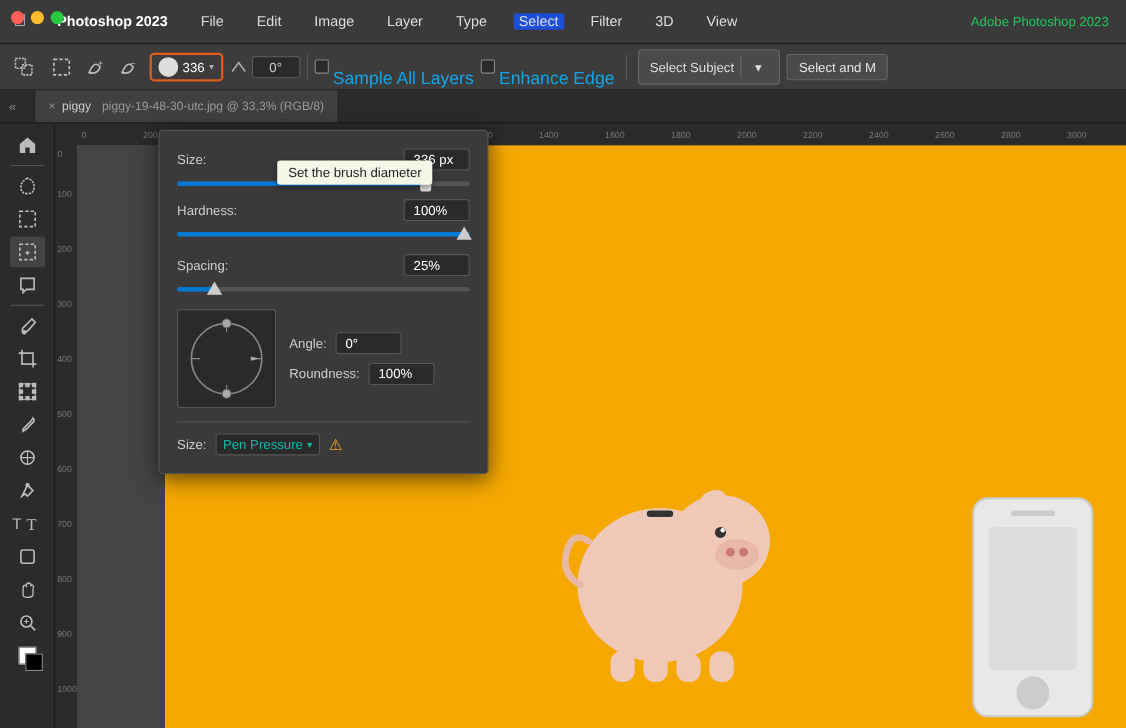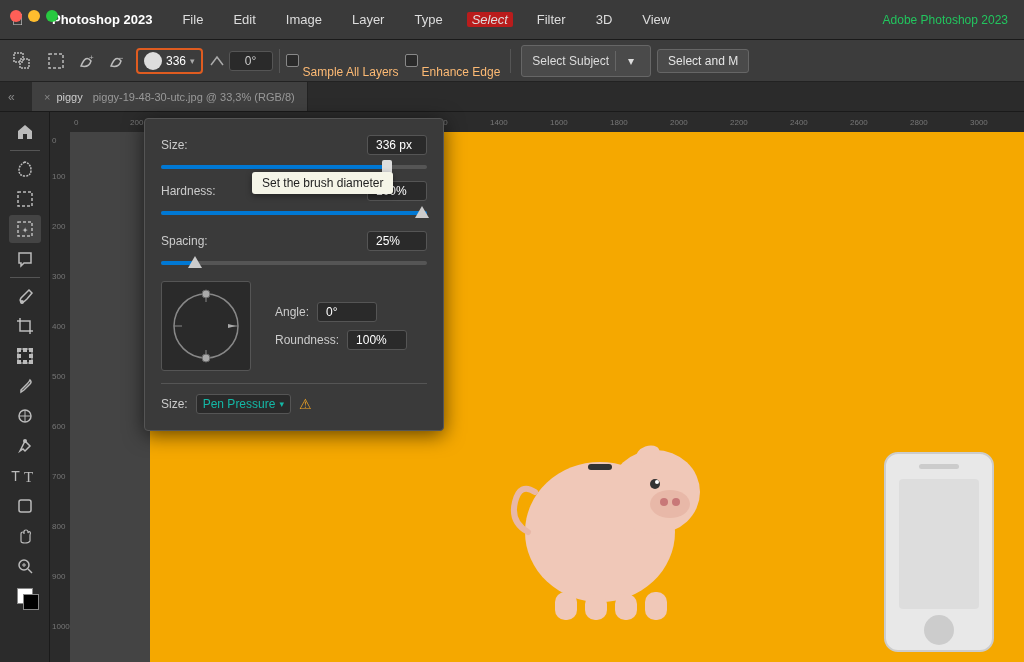--- a/index.html
+++ b/index.html
@@ -199,21 +199,21 @@
       align-items: center;
       justify-content: center;
       position: relative;
     }
 
     
     .angle-section {
       display: flex;
       flex-direction: column;
       gap: 8px;
-      margin-left: 12px;
+      margin-left: 0;
       flex: 1;
     }
     .angle-row {
       display: flex;
       align-items: center;
       gap: 8px;
     }
 
     
     .bottom-size-row {
@@ -237,21 +237,21 @@
     }
     .warning-icon {
       color: #f0a;
       font-size: 14px;
     }
 
     
     .tooltip {
       position: absolute;
       left: 252px;
-      top: 172px;
+      top: 146px;
       background: #f5f5e8;
       color: #222;
       font-size: 12px;
       padding: 4px 10px;
       border-radius: 3px;
       white-space: nowrap;
       z-index: 300;
       box-shadow: 0 2px 6px rgba(0,0,0,0.4);
     }
 
@@ -317,22 +317,22 @@
       gap: 4px;
     }
     .checkbox-box {
       width: 13px;
       height: 13px;
       border: 1px solid #888;
       background: #2a2a2a;
       border-radius: 2px;
     }
     .checkbox-label {
-      font-size: 12px;
-      color: #fdba74;
+      font-size: 16px;
+      color: #0ea5e9;
       margin-top: 22px;
     }
 
     .select-subject-btn {
       display: flex;
       align-items: center;
       background: #4a4a4a;
       border: 1px solid #666;
       border-radius: 3px;
       padding: 4px 10px;
@@ -391,24 +391,23 @@
     }
     .v-ruler-num {
       font-size: 8px;
       color: #777;
       position: absolute;
       left: 2px;
       writing-mode: horizontal-tb;
     }
 
     .select-menu-highlight {
-      background: #b91c1c;
+      background: #1d4ed8;
       padding: 0 5px;
       border-radius: 2px;
-      font-style: italic;
     }
   </style>
 </head>
 <body>
 
 <div class="menu-bar">
   <span class="apple-logo"></span>
   <span class="menu-item app-name">Photoshop 2023</span>
   <span class="menu-item">File</span>
   <span class="menu-item">Edit</span>

